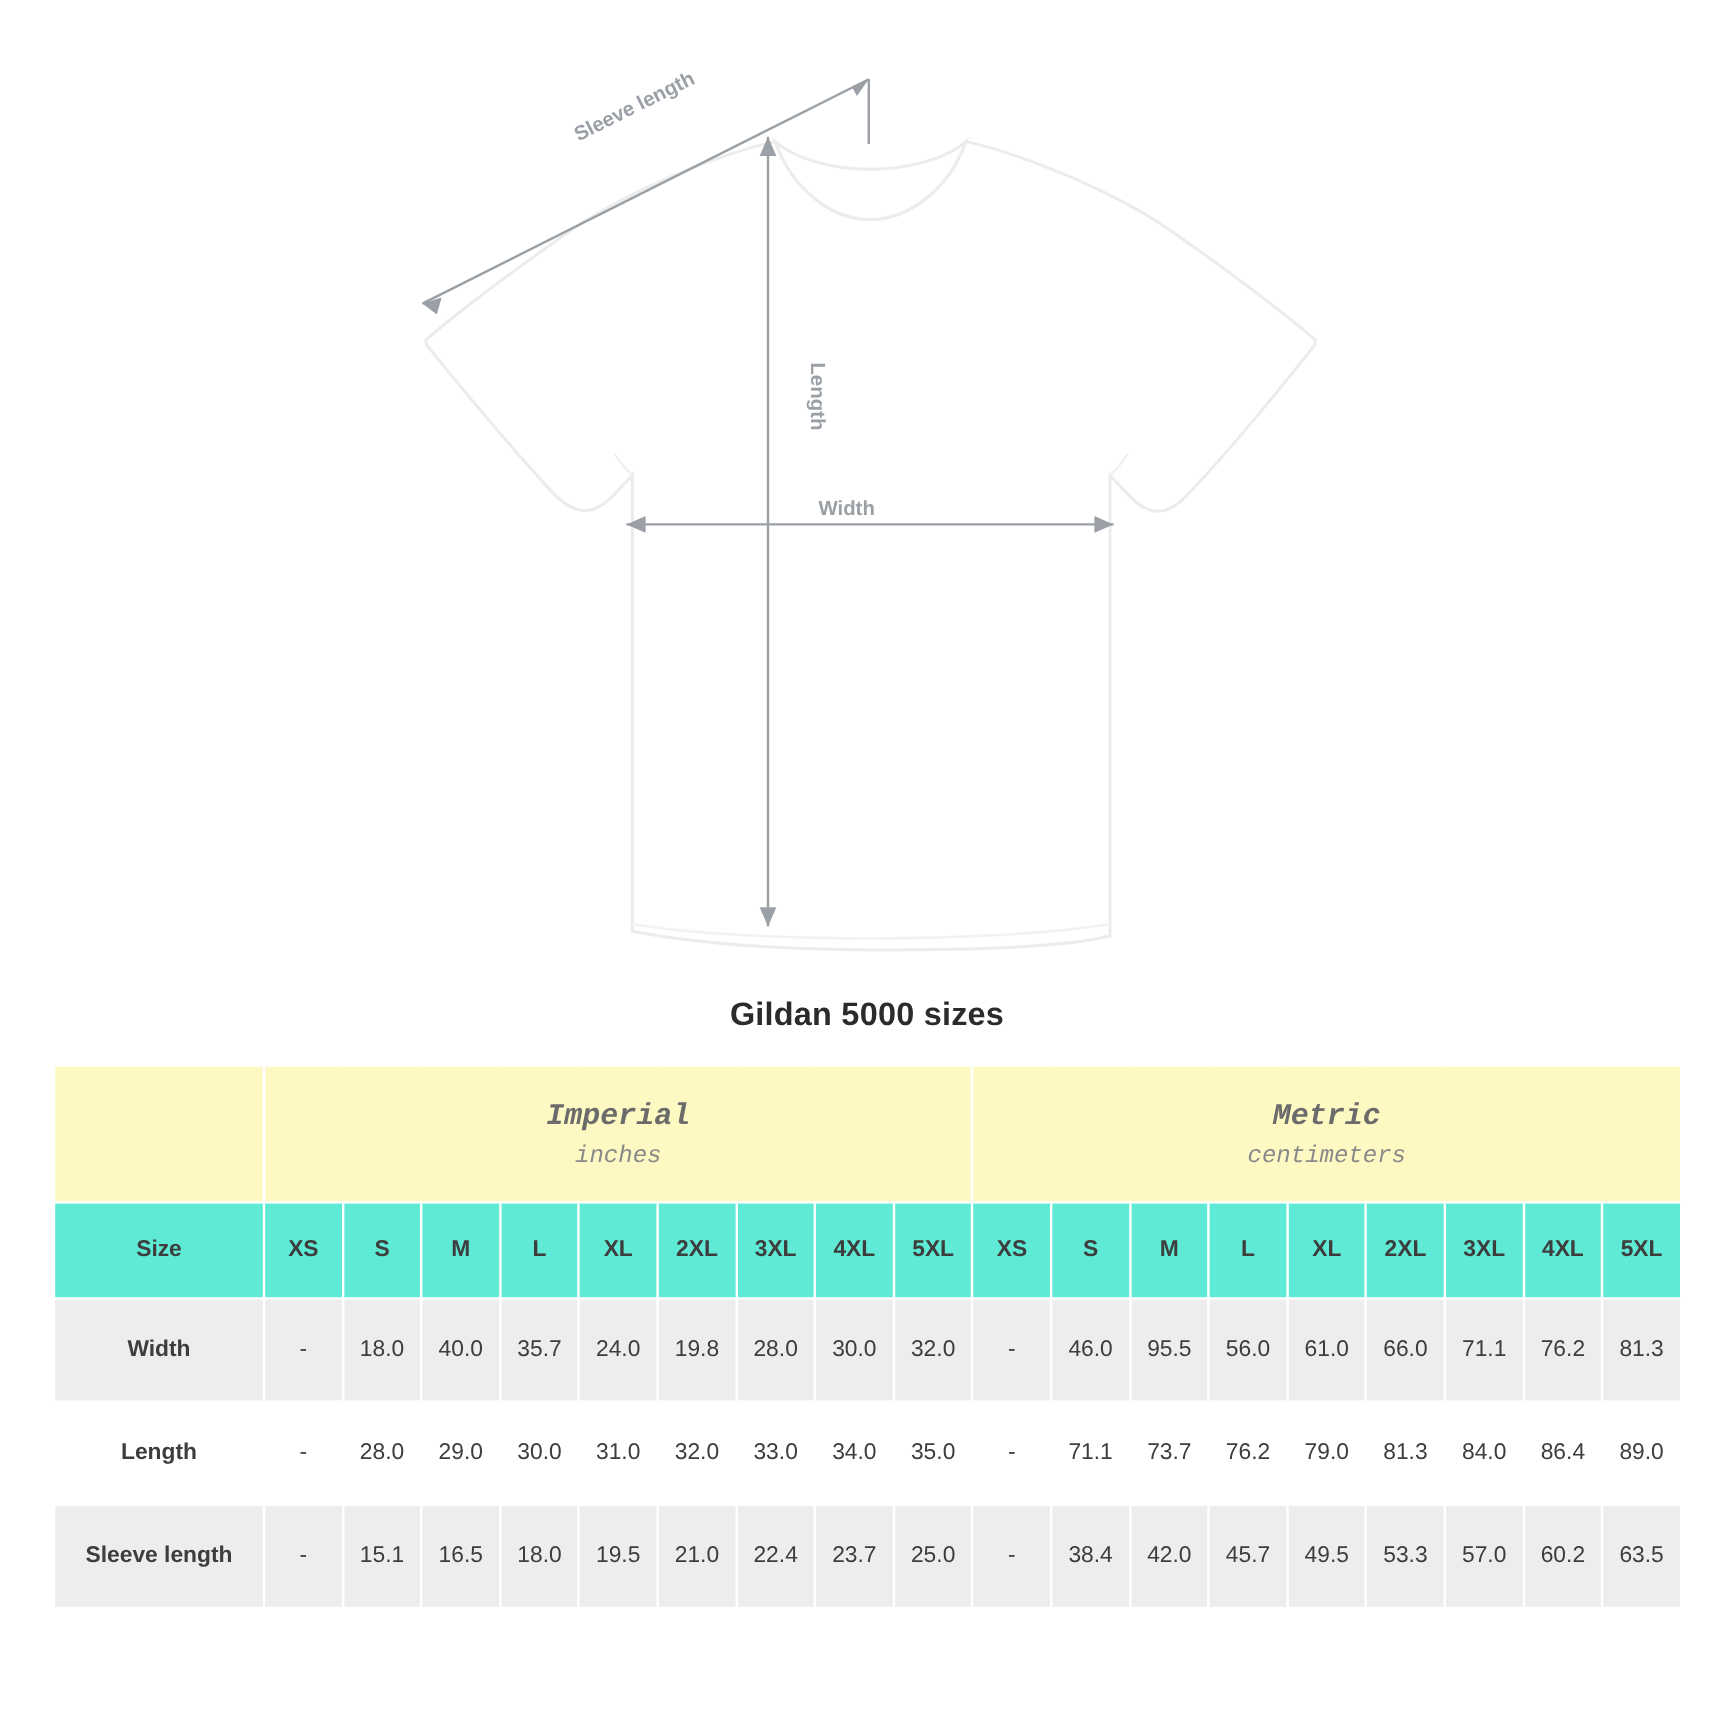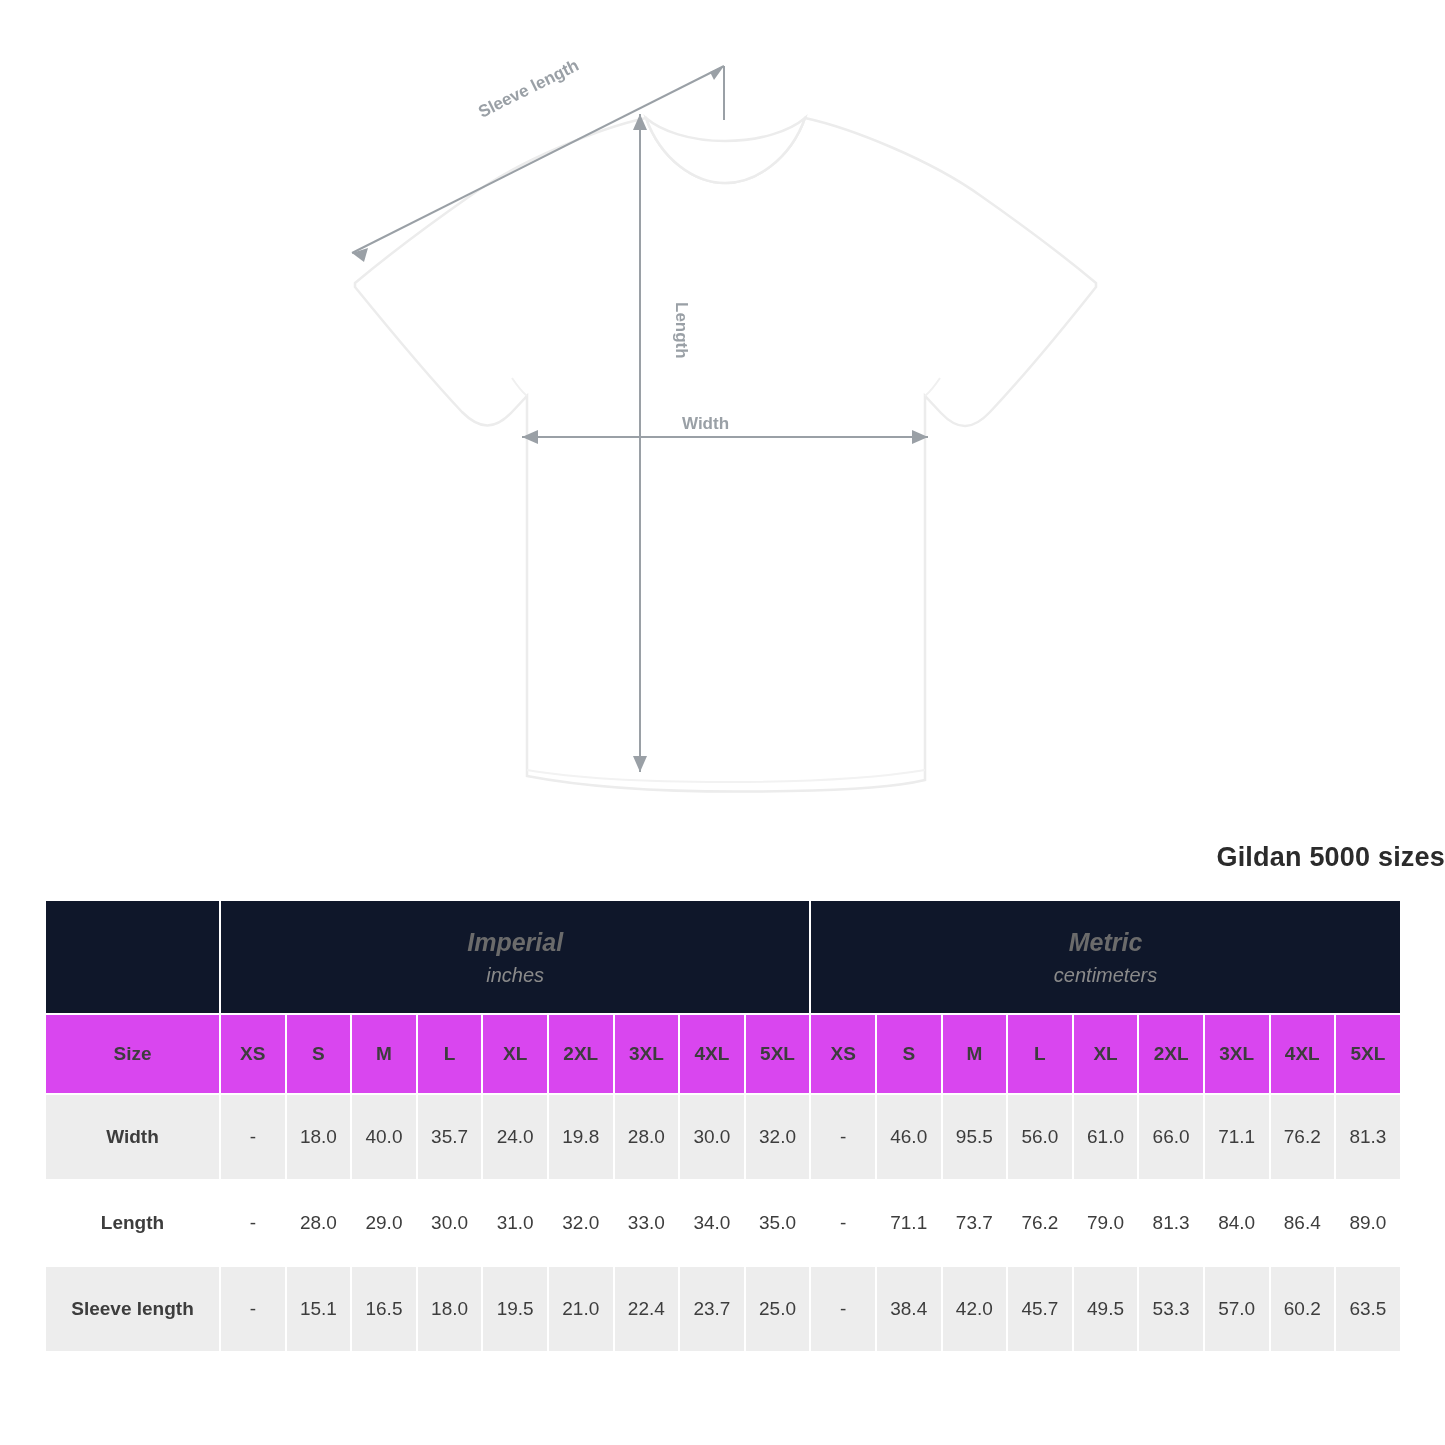--- a/index.html
+++ b/index.html
@@ -27,22 +27,21 @@
     position: relative;
     width: 1445px;
     height: 830px;
   }
   .illustration svg {
     display: block;
   }
 
   
   .title-block {
-    text-align: right;
-    margin-top: 12px;
+    text-align: center;
   }
   .chart-title {
     font-size: 27px;
     font-weight: bold;
     color: #2b2b2b;
     letter-spacing: 0.2px;
   }
   .chart-note {
     font-size: 17.5px;
     font-style: italic;
@@ -60,38 +59,39 @@
     table-layout: fixed;
   }
   table.size-table td, table.size-table th {
     border: 2px solid #ffffff;
     text-align: center;
     font-size: 19px;
     color: #3d3d3d;
     padding: 0;
   }
   .unit-header td {
-    background: #0f172a;
+    background: #fef9c3;
     height: 112px;
     vertical-align: middle;
+    font-family: Liberation Mono, monospace;
   }
   .unit-name {
     font-size: 25px;
     font-style: italic;
     font-weight: bold;
     color: #6b6b6b;
   }
   .unit-sub {
     font-size: 20px;
     font-style: italic;
     color: #8a8a8a;
     margin-top: 7px;
   }
   .size-row td {
-    background: #d946ef;
+    background: #5eead4;
     height: 78px;
     font-weight: bold;
     font-size: 19px;
     color: #3d3d3d;
   }
   .data-row td {
     height: 84px;
   }
   .row-shade td { background: #ededed; }
   .row-plain td { background: #ffffff; }

